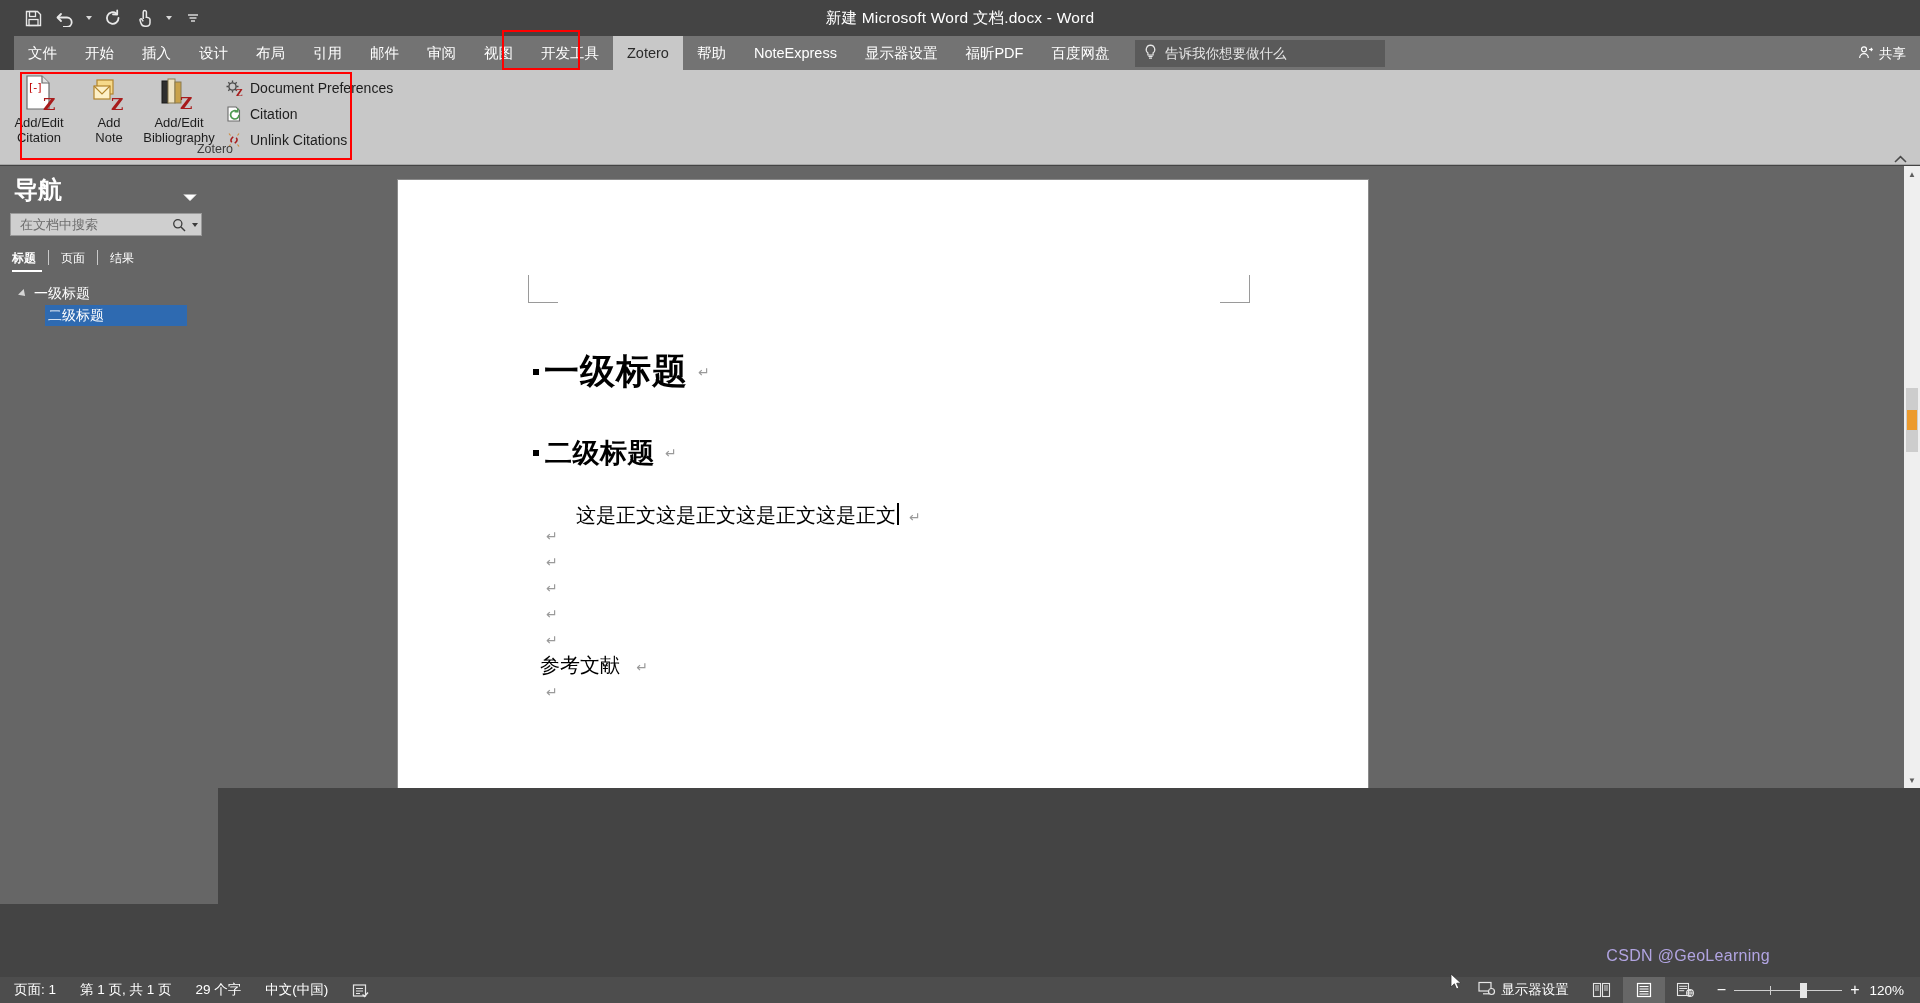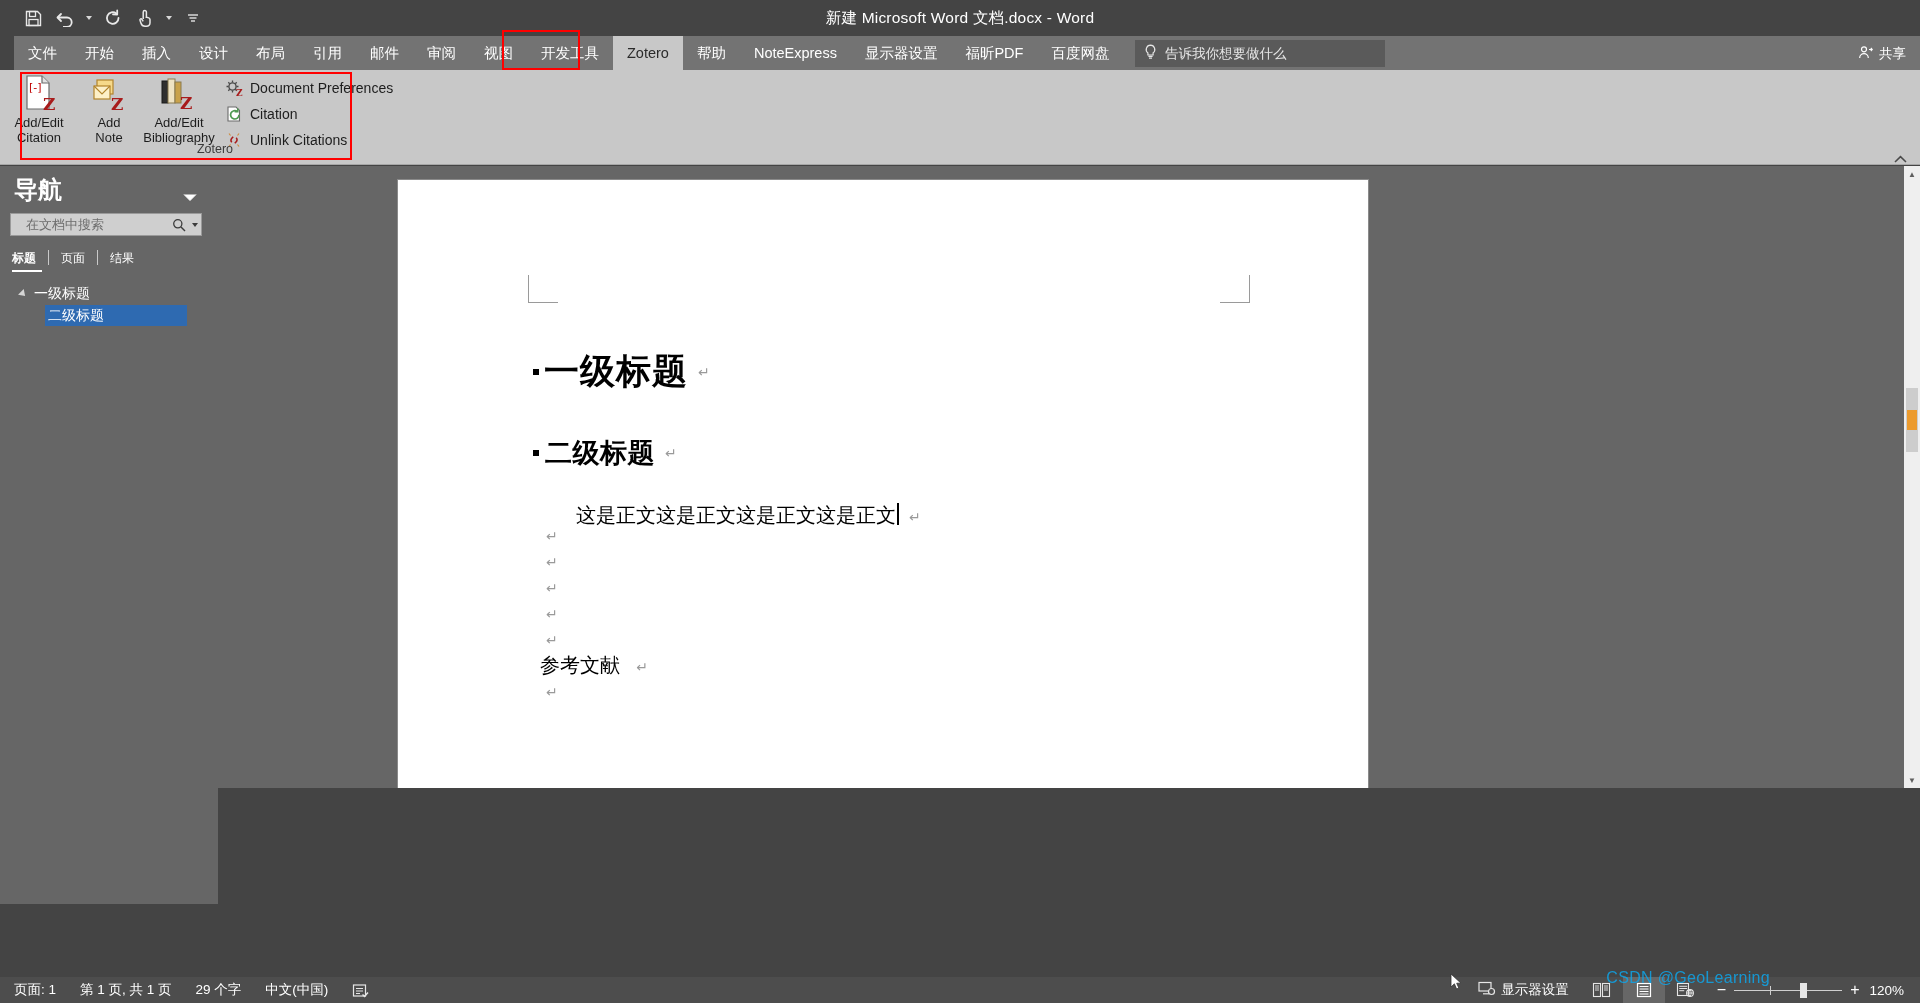--- a/index.html
+++ b/index.html
@@ -94,21 +94,21 @@
     position: absolute; left: 0; top: 166px; width: 218px; height: 738px;
     background: #666666; color: #ffffff;
   }
   .nav-head { position: absolute; left: 14px; top: 8px; font-size: 24px; font-weight: bold; }
   .nav-dd { position: absolute; left: 183px; top: 22px; }
   .nav-close { position: absolute; left: 224px; top: 12px; color: #ffffff; }
   .nav-search {
     position: absolute; left: 10px; top: 47px; width: 192px; height: 23px;
     background: #cfcfcf; border: 1px solid #9a9a9a; display: flex; align-items: center;
   }
-  .nav-search .ph { font-size: 13px; color: #6d6d6d; padding-left: 15px; flex: 1; }
+  .nav-search .ph { font-size: 13px; color: #6d6d6d; padding-left: 9px; flex: 1; }
   .nav-search .sicon { width: 20px; display: flex; align-items: center; justify-content: center; color: #3c3c3c; }
   .nav-search .scaret { width: 12px; display: flex; align-items: center; justify-content: center; }
   .nav-tabs { position: absolute; left: 10px; top: 84px; display: flex; align-items: flex-start; font-size: 12px; }
   .nav-tab { padding: 0 12px; color: #ffffff; }
   .nav-tab:first-child { padding-left: 2px; font-weight: bold; }
   .nav-tabsep { width: 1px; height: 15px; background: #c9c9c9; }
   .nav-underline { position: absolute; left: 12px; top: 104px; width: 30px; height: 2px; background: #ffffff; }
   .tree { position: absolute; left: 0; top: 117px; width: 218px; }
   .tree-l1 { display: flex; align-items: center; height: 22px; padding-left: 20px; font-size: 14px; }
   .tri { width: 0; height: 0; border-left: 6px solid #d5d5d5; border-top: 4.5px solid transparent; border-bottom: 4.5px solid transparent; margin-right: 8px; transform: rotate(45deg); }
@@ -155,22 +155,22 @@
   .sb-item { padding: 0 12px; white-space: nowrap; display: flex; align-items: center; gap: 5px; }
   .sb-right { position: absolute; right: 0; top: 0; height: 26px; display: flex; align-items: center; }
   .viewbtn { width: 42px; height: 26px; display: flex; align-items: center; justify-content: center; }
   .viewbtn.sel { background: #676767; }
   .zoomslider { display: flex; align-items: center; gap: 8px; padding: 0 10px; }
   .zs-track { position: relative; width: 108px; height: 1px; background: #cfcfcf; }
   .zs-thumb { position: absolute; left: 66px; top: -7px; width: 7px; height: 15px; background: #e6e6e6; }
   .zs-mid { position: absolute; left: 36px; top: -4px; width: 1px; height: 9px; background: #cfcfcf; }
   .zoompct { font-size: 13.5px; padding-right: 16px; }
   .watermark {
-    position: absolute; right: 150px; bottom: 16px;
-    font-size: 16px; color: #0ea5e9; opacity: .85; letter-spacing: .3px;
+    position: absolute; right: 150px; bottom: 38px;
+    font-size: 16px; color: #c4b5fd; opacity: .85; letter-spacing: .3px;
     font-family: "Liberation Sans", sans-serif;
     margin-left: 41px;
   }
   .cursor-arrow { position: absolute; left: 1450px; bottom: 8px; color: #ffffff; }
 </style>
 </head>
 <body>
 
 <div id="app">
 

